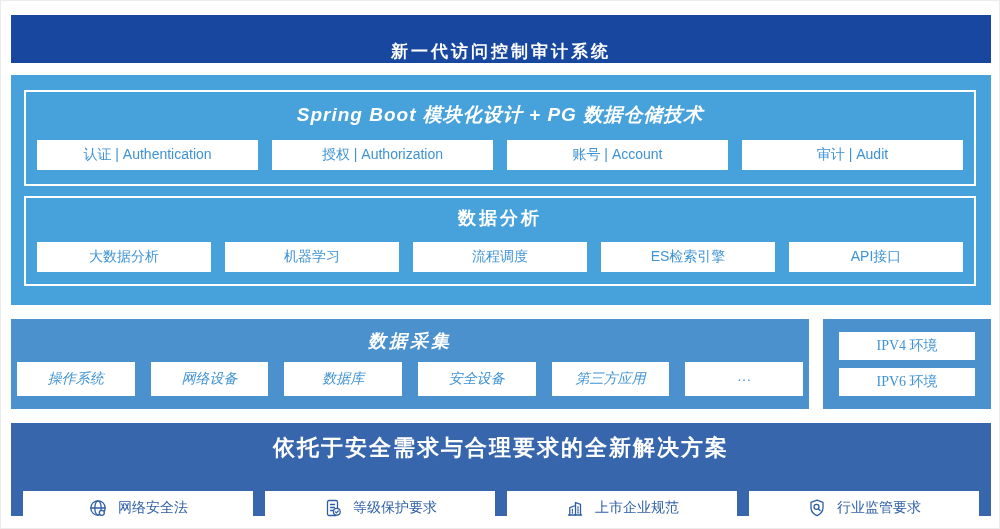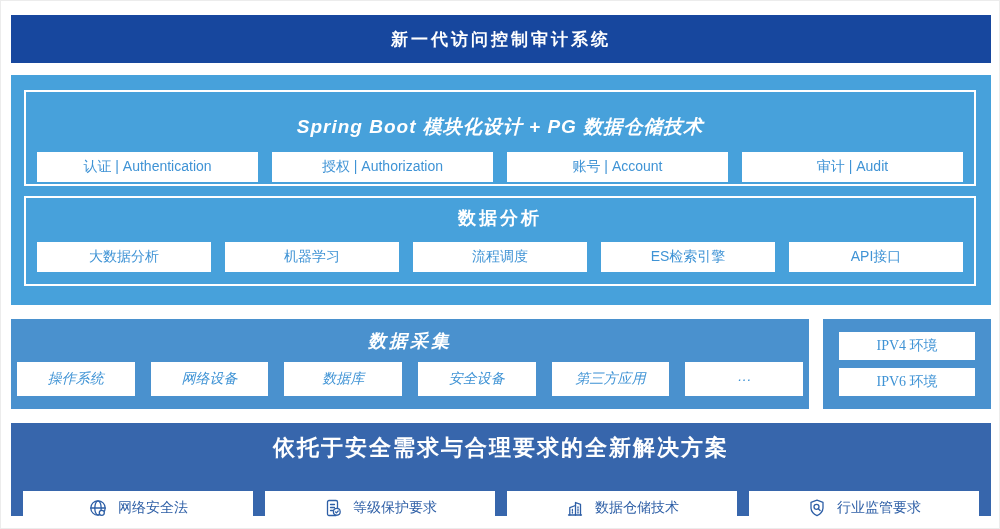--- a/index.html
+++ b/index.html
@@ -6,36 +6,36 @@
   .page {
     position:relative; width:1000px; height:529px; box-sizing:border-box;
     background:#ffffff; border:1px solid #ececec;
     font-family:"Liberation Sans", sans-serif;
     overflow:hidden;
   }
   
   .banner {
     position:absolute; left:10px; top:14px; width:980px; height:48px;
     background:#17479E; color:#fff;
-    display:flex; align-items:center; justify-content:center;
+    display:flex; align-items:flex-end; justify-content:center;
     font-size:17px; font-weight:bold; letter-spacing:3px;
   }
   
   .platform {
     position:absolute; left:10px; top:74px; width:980px; height:230px;
     background:#47A1DB;
   }
   .subbox {
     position:absolute; left:13px; width:952px;
     border:2px solid #ffffff; box-sizing:border-box;
   }
   .subbox-a { top:15px; height:96px; }
   .subbox-b { top:121px; height:90px; }
   .subtitle { color:#ffffff; font-weight:bold; text-align:center; }
-  .sb-title { font-size:19px; font-style:italic; margin-top:22px; letter-spacing:1px; }
+  .sb-title { font-size:19px; font-style:italic; margin-top:10px; letter-spacing:1px; }
   .an-title { font-size:18px; margin-top:8px; letter-spacing:3px; }
   .row { display:flex; gap:14px; padding:0 11px; margin-top:12px; }
   .wbox {
     flex:1; height:30px; background:#ffffff;
     display:flex; align-items:center; justify-content:center;
     font-size:14px; color:#3F93D5; white-space:nowrap;
   }
   
   .collect {
     position:absolute; left:10px; top:318px; width:798px; height:90px;
@@ -141,21 +141,21 @@
 
       <div class="wbox">
         <span class="icon">
           <svg viewBox="0 0 20 20">
             <path d="M3.5 17h13"></path>
             <path d="M10.5 17V4.5l5 1.8V17"></path>
             <path d="M4.8 17V9.6l5.7-2.1"></path>
             <path d="M13 9v1M13 11.5v1M13 14v1M7.4 11.5v1M7.4 14v1"></path>
           </svg>
         </span>
-        <span>数据仓储技术</span>
+        <span>上市企业规范</span>
       </div>
 
       <div class="wbox">
         <span class="icon">
           <svg viewBox="0 0 20 20">
             <path d="M10 2.2l6 2.2v5c0 4.2-2.4 6.6-6 8.2-3.6-1.6-6-4-6-8.2v-5z"></path>
             <circle cx="9.5" cy="8.8" r="2.5"></circle>
             <path d="M11.3 10.7l1.8 1.8"></path>
           </svg>
         </span>

